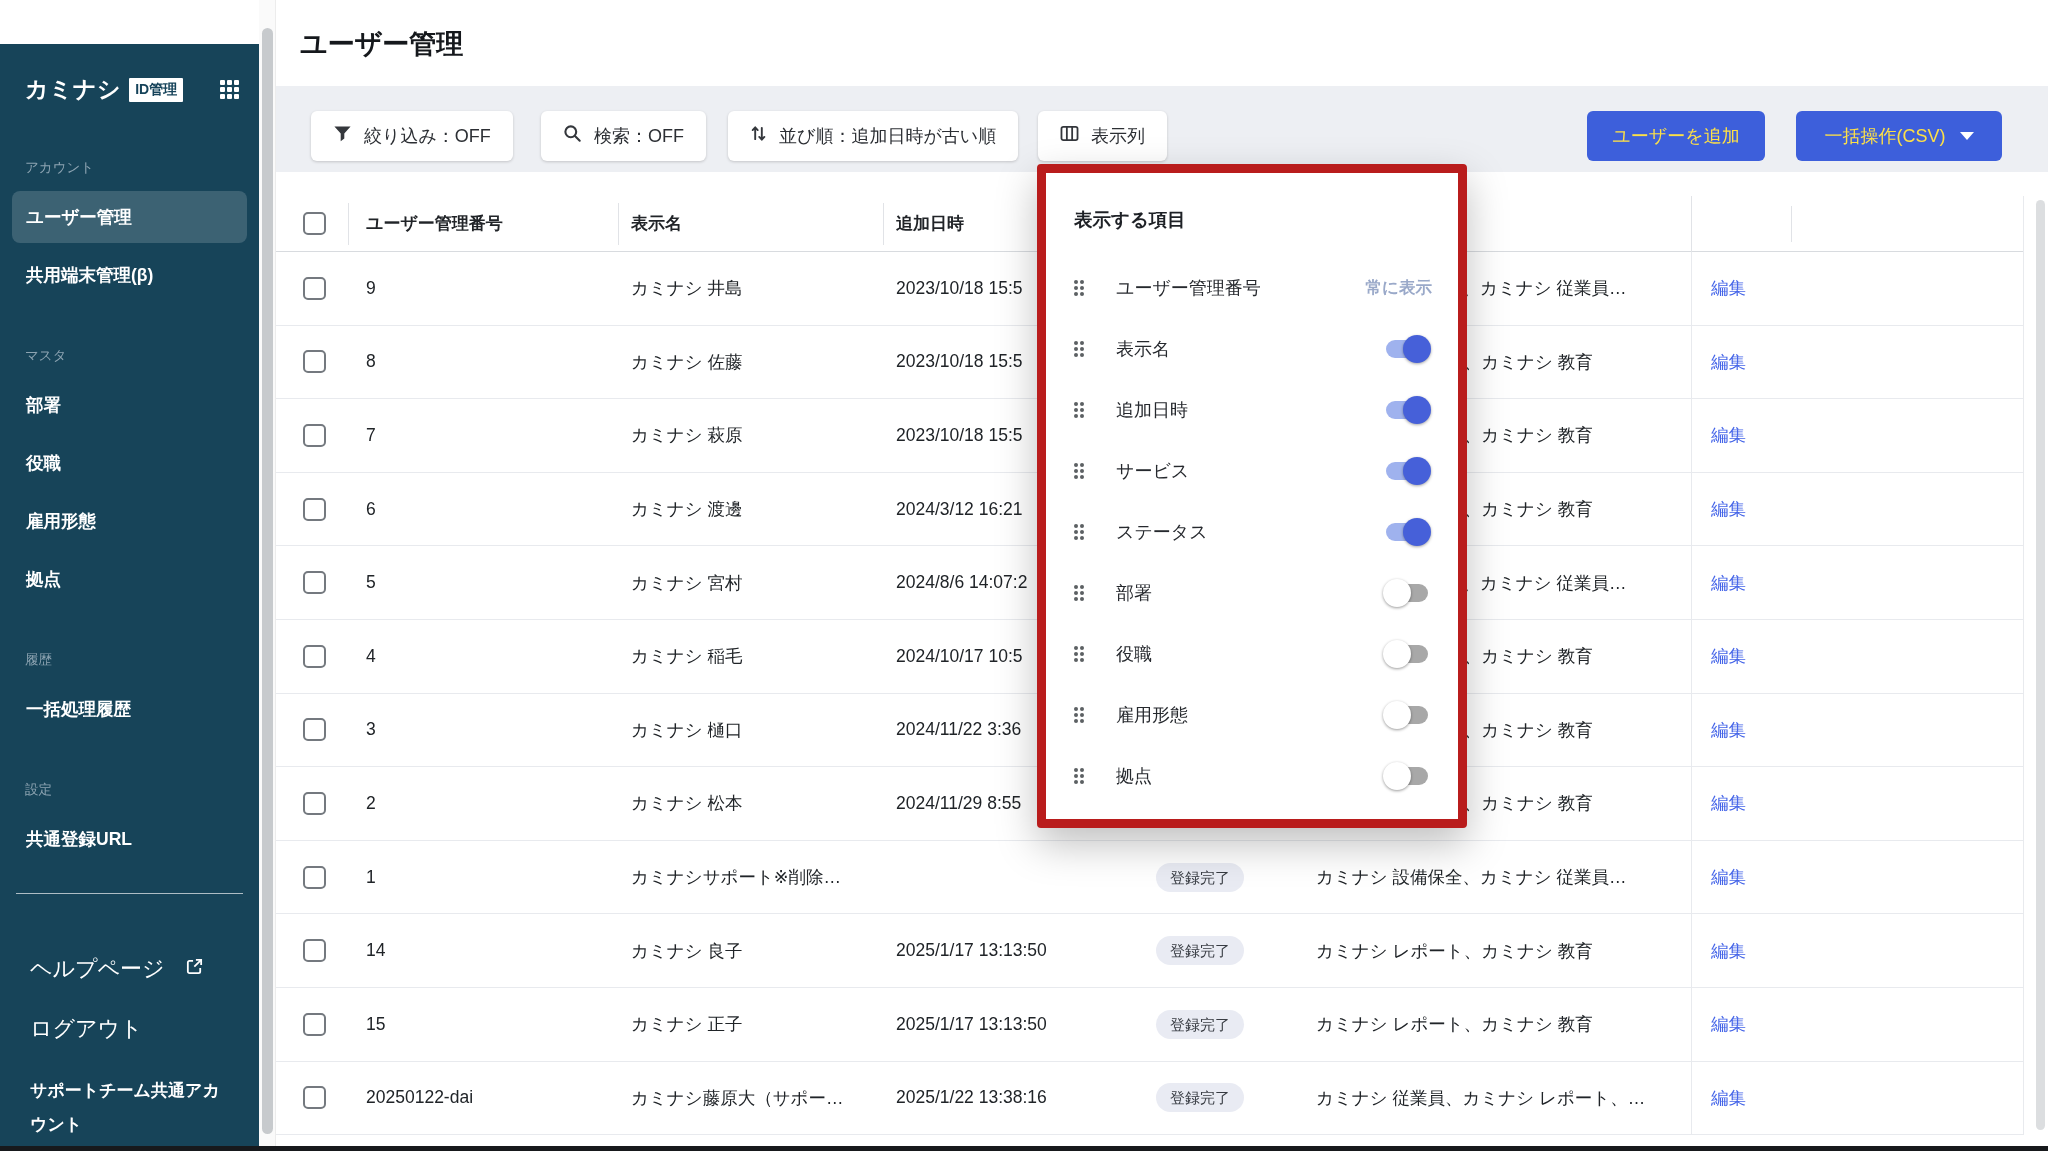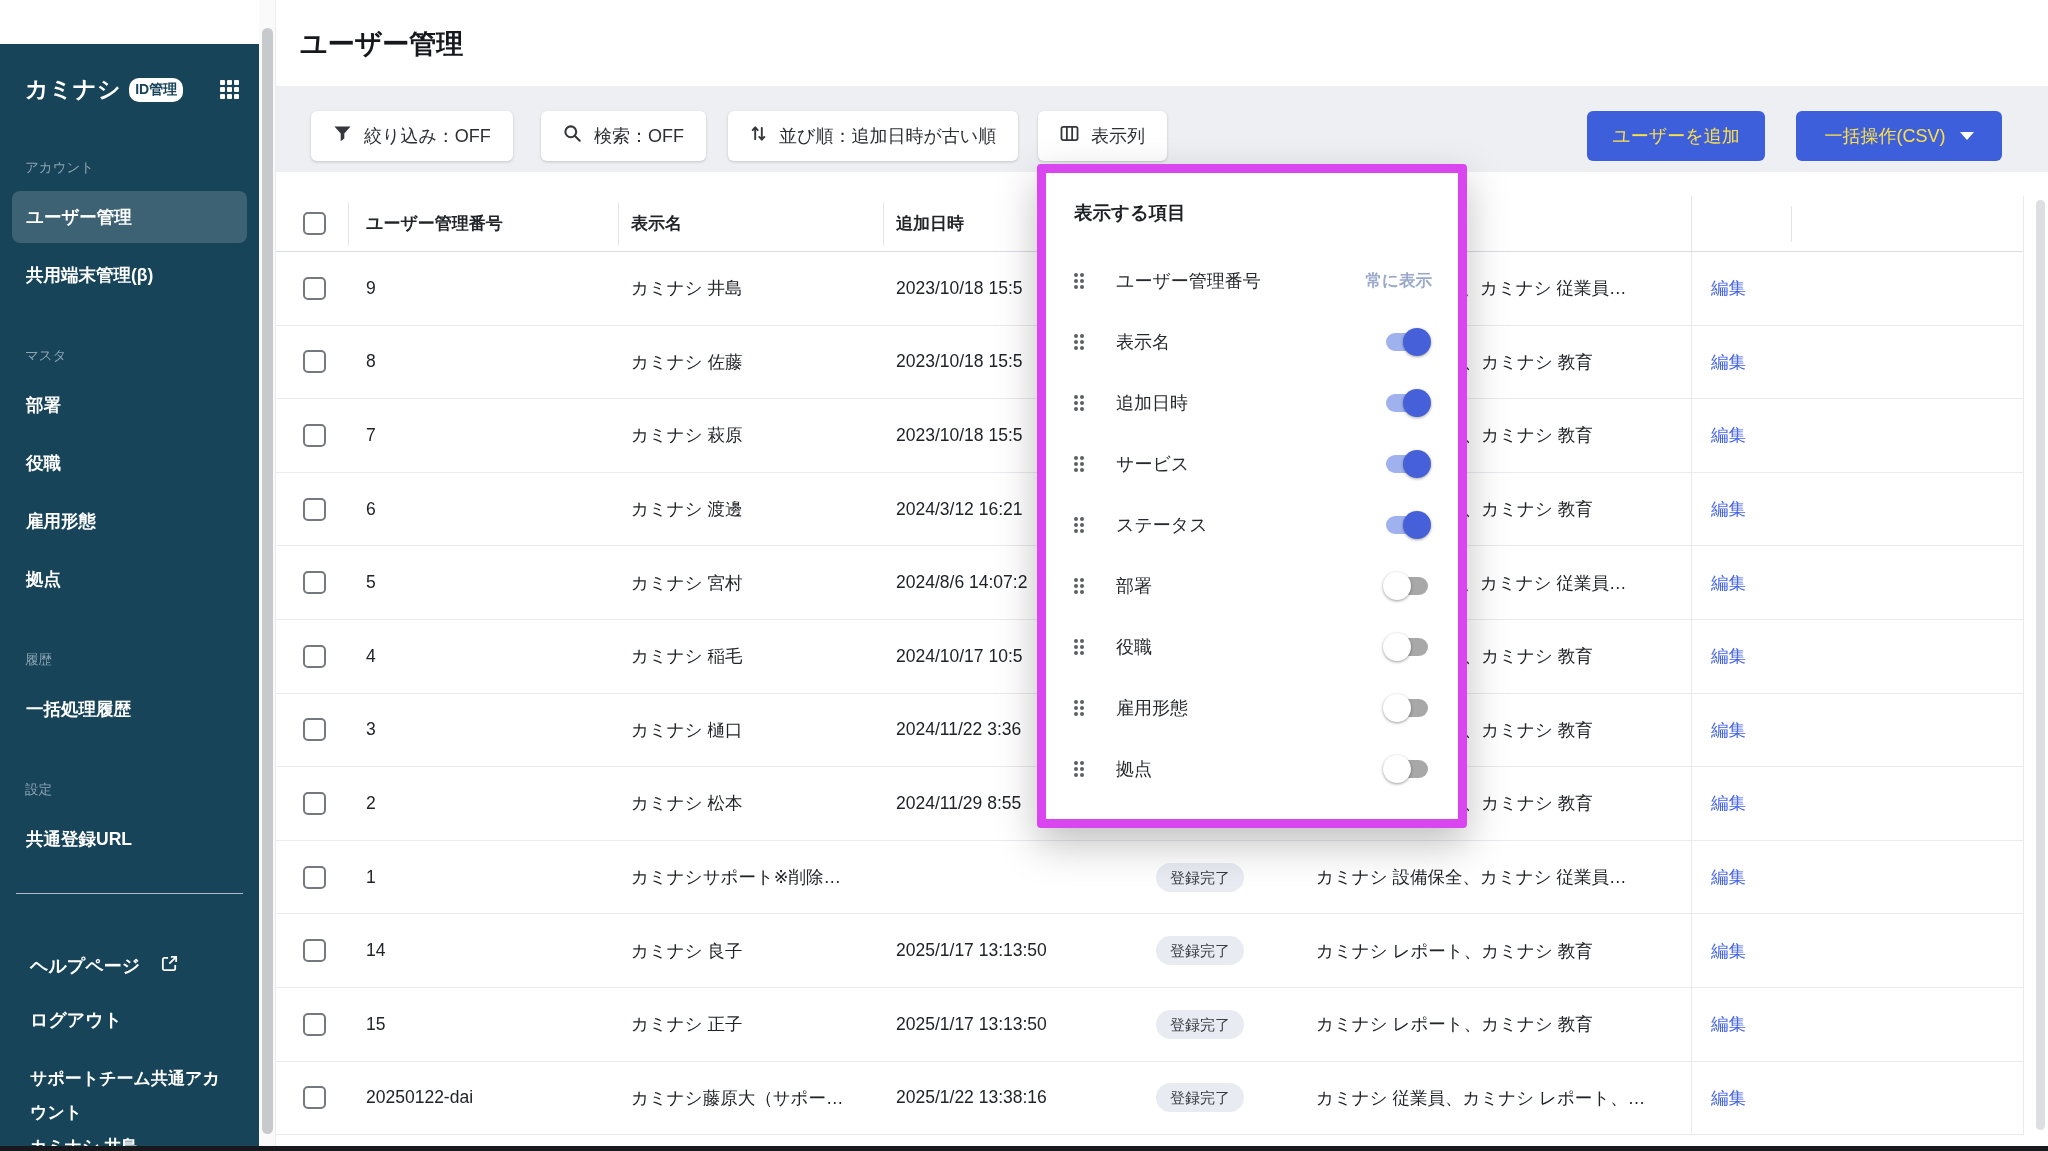--- a/index.html
+++ b/index.html
@@ -9,35 +9,35 @@
     font-family:"Liberation Sans","DejaVu Sans",sans-serif;
     color:#1f2227;
   }
 
   
   .sidebar { position:absolute; left:0; top:0; width:259px; height:100%;
     background:#174459; color:#fff; z-index:5;margin-top:44px; }
   .logo-row { display:flex; align-items:center; padding:30px 20px 0 25px; }
   .brand { font-size:23px; font-weight:bold; letter-spacing:.5px; white-space:nowrap; }
   .brand-badge { margin-left:8px; background:#fff; color:#16435a; font-size:14px;
-    font-weight:bold; padding:3px 6px; border-radius:10px; white-space:nowrap; }
+    font-weight:bold; padding:3px 6px; border-radius:1px; white-space:nowrap; }
   .grid-icon { margin-left:auto; display:grid; grid-template-columns:repeat(3,5px);
     grid-template-rows:repeat(3,5px); gap:2px; cursor:pointer; }
   .grid-icon span { background:#fff; border-radius:1px; }
 
   .side-section-label { margin:46px 0 0 25px; font-size:13.5px; color:#8da4b2; }
   .side-section-label.first { margin-top:54px; }
   .side-item { margin:6px 12px 0; padding:13px 14px; border-radius:8px;
     font-size:17.5px; font-weight:600; line-height:26px; cursor:pointer; white-space:nowrap; }
   .side-item.first-of-section { margin-top:14px; }
   .side-item.active { background:rgba(255,255,255,.16); }
 
   .side-divider { margin:28px 16px 0; border-top:1px solid rgba(255,255,255,.65); }
   .side-link { display:flex; align-items:center; gap:20px; margin:60px 0 0 30px;
-    font-size:18px; font-weight:700; cursor:pointer; }
+    font-size:22px; font-weight:400; cursor:pointer; }
   .side-link.logout { margin-top:30px;align-items:center; }
   .side-account { margin:30px 30px 0; font-size:17px; font-weight:600; line-height:34px; }
   .side-account .break { word-break:break-all; width:205px; }
 
   .side-scroll { position:absolute; left:259px; top:0; width:17px; height:100%;
     background:#fafafa; border-right:1px solid #ececec; z-index:4; }
   .side-scroll .thumb { position:absolute; left:3px; top:28px; width:11px; height:1106px;
     background:#c7cacd; border-radius:6px; }
 
   
@@ -72,22 +72,22 @@
   .hsep { position:absolute; width:1px; background:#e1e3e7; top:7px; height:42px; }
   .hsep.full { top:0; height:56px; }
   .hsep.short { top:10px; height:36px; }
   .checkbox { width:23px; height:23px; border:2.5px solid #74797f; border-radius:5px;
     background:#fff; cursor:pointer; }
   .badge { background:#e9ebf3; color:#383c43; font-size:15px; padding:7px 14px;
     border-radius:17px; line-height:1; }
 
   
   .popup { position:absolute; left:1037px; top:164px; width:430px; height:664px;
-    background:#fff; border:9px solid #d946ef; border-radius:4px;
-    box-shadow:0 16px 40px rgba(0,0,0,.25); z-index:10; padding:13px 26px 0; }
+    background:#fff; border:9px solid #b91c1c; border-radius:4px;
+    box-shadow:0 16px 40px rgba(0,0,0,.25); z-index:10; padding:20px 26px 0; }
   .popup-title { font-size:18.5px; font-weight:600; color:#1e2126; margin:14px 0 0 2px; }
   .popup-items { margin-top:25px; }
   .popup-item { height:61px; display:flex; align-items:center; }
   .grip { display:flex; align-items:center; cursor:grab; }
   .popup-label { margin-left:30px; font-size:18px; color:#26292e; }
   .control { margin-left:auto; }
   .always { font-size:16.5px; color:#9aa9c9;font-weight:bold; }
   .switch { position:relative; width:42px; height:18px; border-radius:9px; margin-right:4px; cursor:pointer; }
   .switch.on { background:#9fb2ee; }
   .switch.on .knob { position:absolute; right:-3px; top:-5px; width:28px; height:28px;

